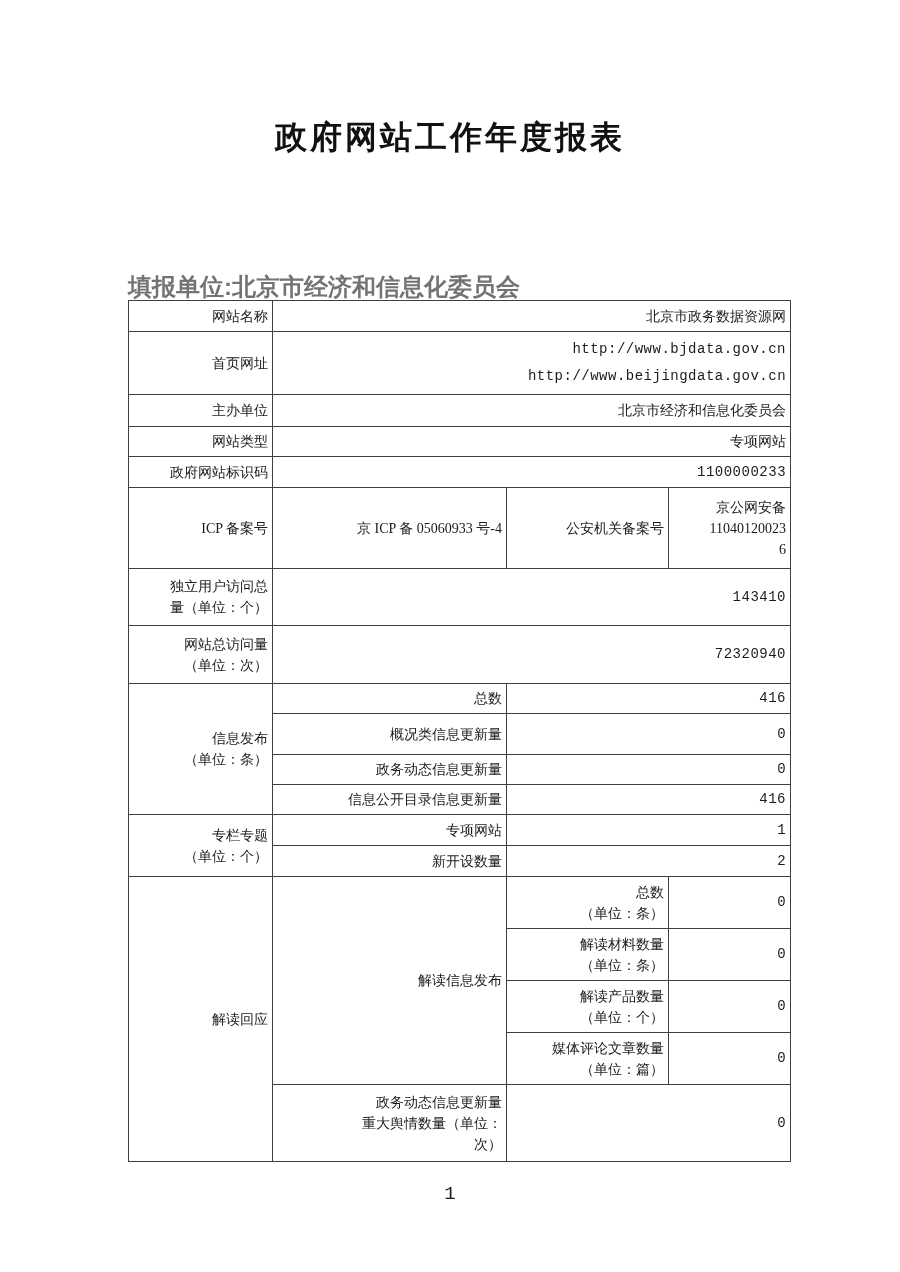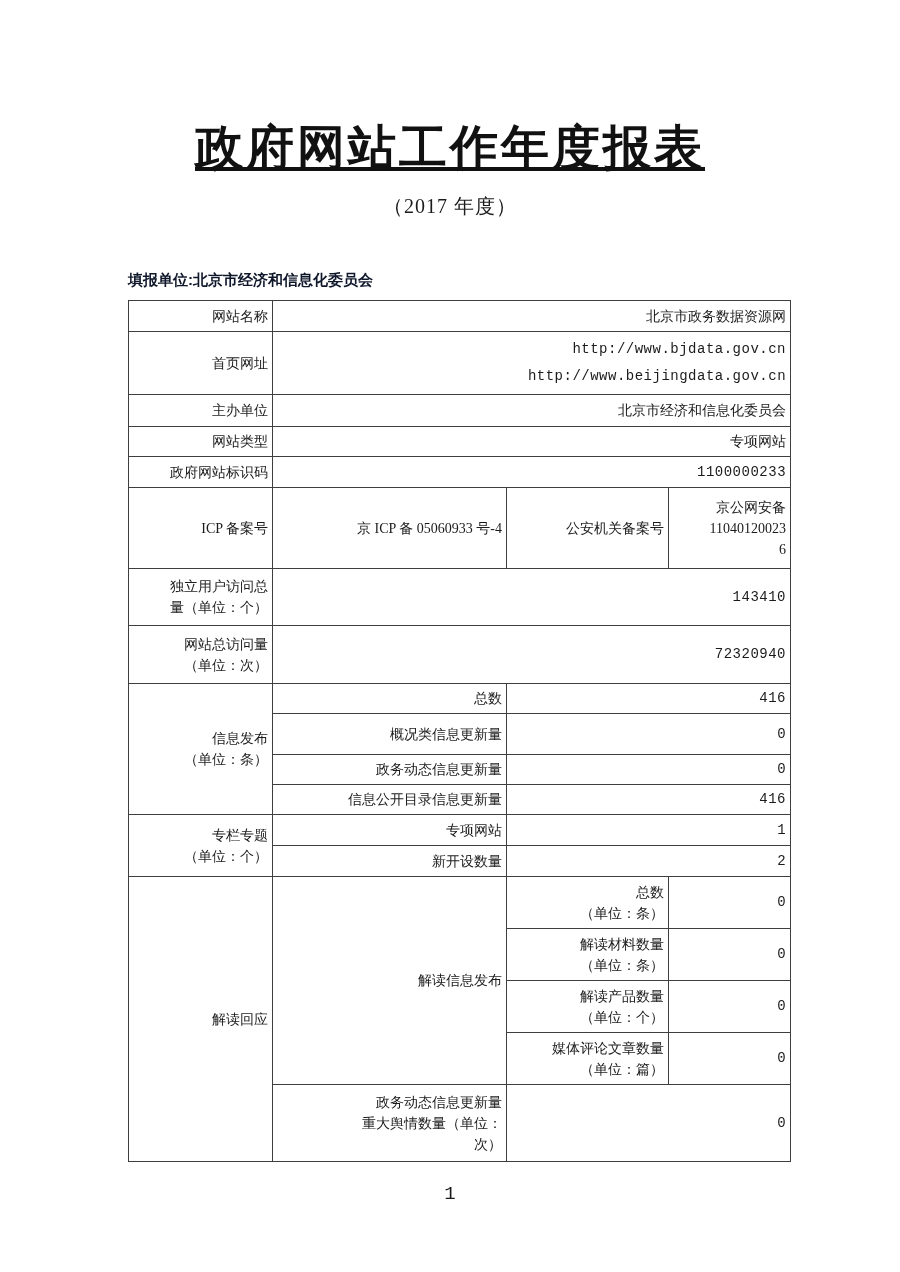--- a/index.html
+++ b/index.html
@@ -15,43 +15,42 @@
     overflow: hidden;
   }
   .doc-title {
     position: absolute;
     top: 116px;
     left: 0;
     width: 100%;
     text-align: center;
     font-family: "Liberation Sans", "DejaVu Sans", sans-serif;
     font-weight: 700;
-    font-size: 48px;
+    font-size: 32px;
     letter-spacing: 3px;
     color: #111111;
-    text-decoration: underline;
   }
   .doc-subtitle {
     position: absolute;
     top: 193px;
     left: 0;
     width: 100%;
     text-align: center;
     font-size: 20px;
     letter-spacing: 1px;
     color: #1b1b1b;
   }
   .reporting-unit {
     position: absolute;
     top: 271px;
     left: 128px;
     font-family: "Liberation Sans", "DejaVu Sans", sans-serif;
     font-weight: 700;
-    font-size: 15px;
-    color: #0f172a;
+    font-size: 24px;
+    color: #737373;
   }
   table.report {
     position: absolute;
     top: 300px;
     left: 128px;
     width: 662px;
     border-collapse: collapse;
     table-layout: fixed;
   }
   table.report td {
@@ -80,21 +79,20 @@
     font-size: 19px;
     color: #1b1b1b;
   }
 </style>
 </head>
 <body>
 
 <div class="page">
 
   <div class="doc-title">政府网站工作年度报表</div>
-  <div class="doc-subtitle">（2017 年度）</div>
   <div class="reporting-unit">填报单位:北京市经济和信息化委员会</div>
 
   <table class="report">
     <colgroup>
       <col style="width:144px">
       <col style="width:234px">
       <col style="width:162px">
       <col style="width:122px">
     </colgroup>
 

